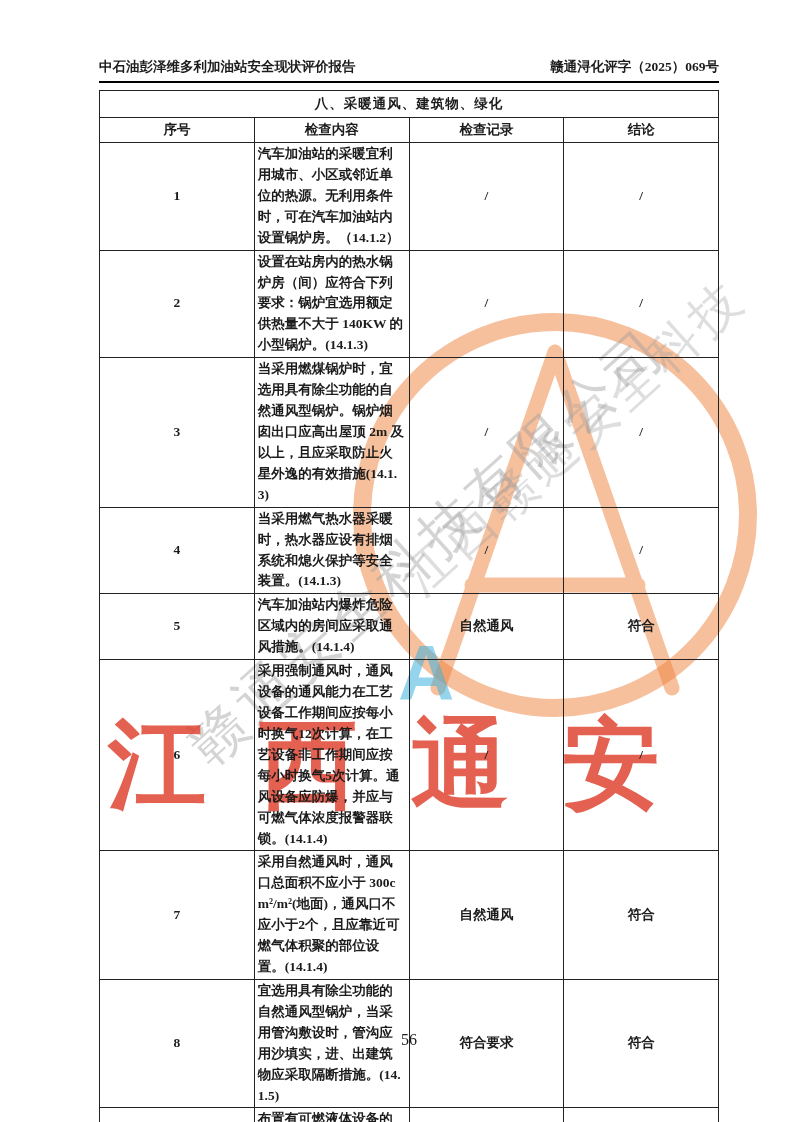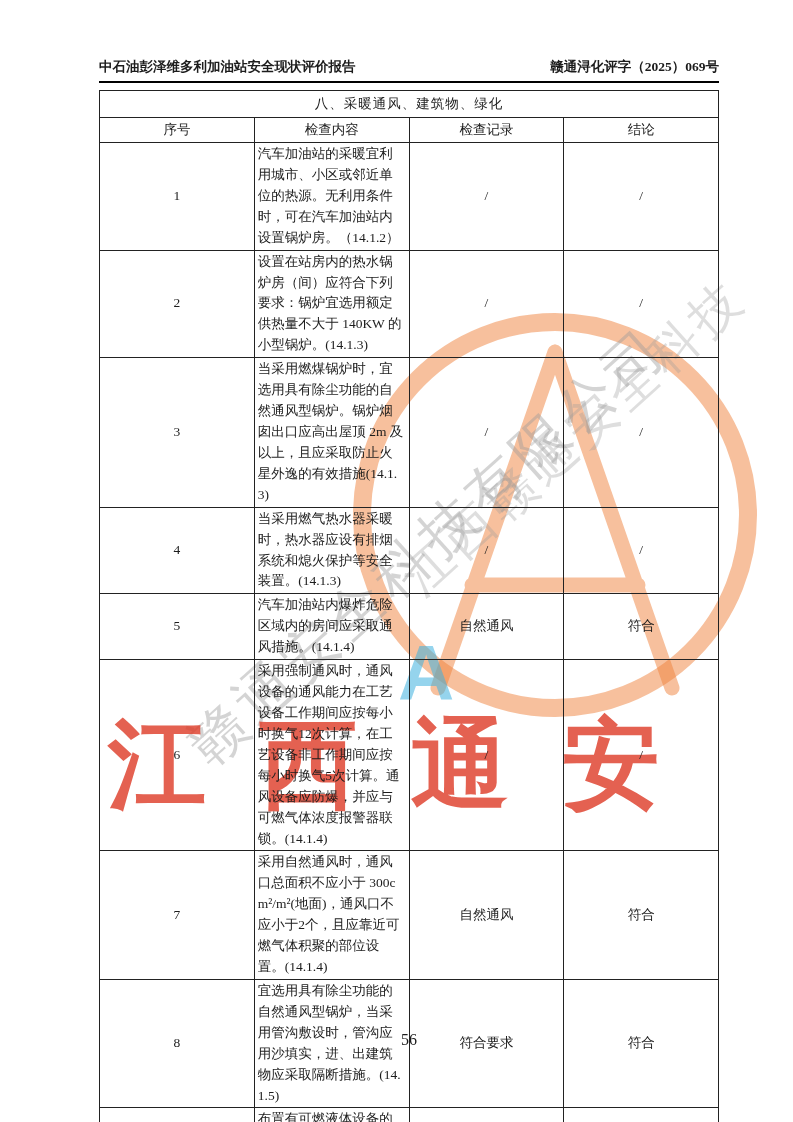--- a/index.html
+++ b/index.html
@@ -10,21 +10,21 @@
   }
   .watermark { position:absolute; left:0; top:0; z-index:0; pointer-events:none; }
   .content { position:relative; z-index:1; margin-left:99px; width:620px; padding-top:58px; }
   .doc-header {
     display:flex; justify-content:space-between; align-items:flex-end;
     font-weight:bold; font-size:13.5px; padding-bottom:5px; border-bottom:2px solid #000;gap:28px;
   }
   table.checklist { border-collapse:collapse; width:620px; margin-top:7px; table-layout:fixed; }
   table.checklist td, table.checklist th {
     border:1.4px solid #222; font-size:13.5px; line-height:1.55;
-    padding:1px 3px; vertical-align:middle; font-weight:normal; word-break:break-all;
+    padding:1px 3px; vertical-align:middle; font-weight:bold; word-break:break-all;
   }
   td.table-title { text-align:center; font-size:15px; height:24px; letter-spacing:1px; }
   table.checklist th { text-align:center; height:22px; }
   .c-no { width:34px; text-align:center; }
   .c-content { width:424px; text-align:left; padding:1px 5px; }
   .c-record { width:106px; text-align:center;margin-top:8px; }
   .c-conclusion { width:42px; text-align:center;margin-top:44px; }
   .page-number { position:absolute; top:1031px; left:99px; width:620px; text-align:center; font-size:16px; z-index:1; }
 </style>
 </head>

